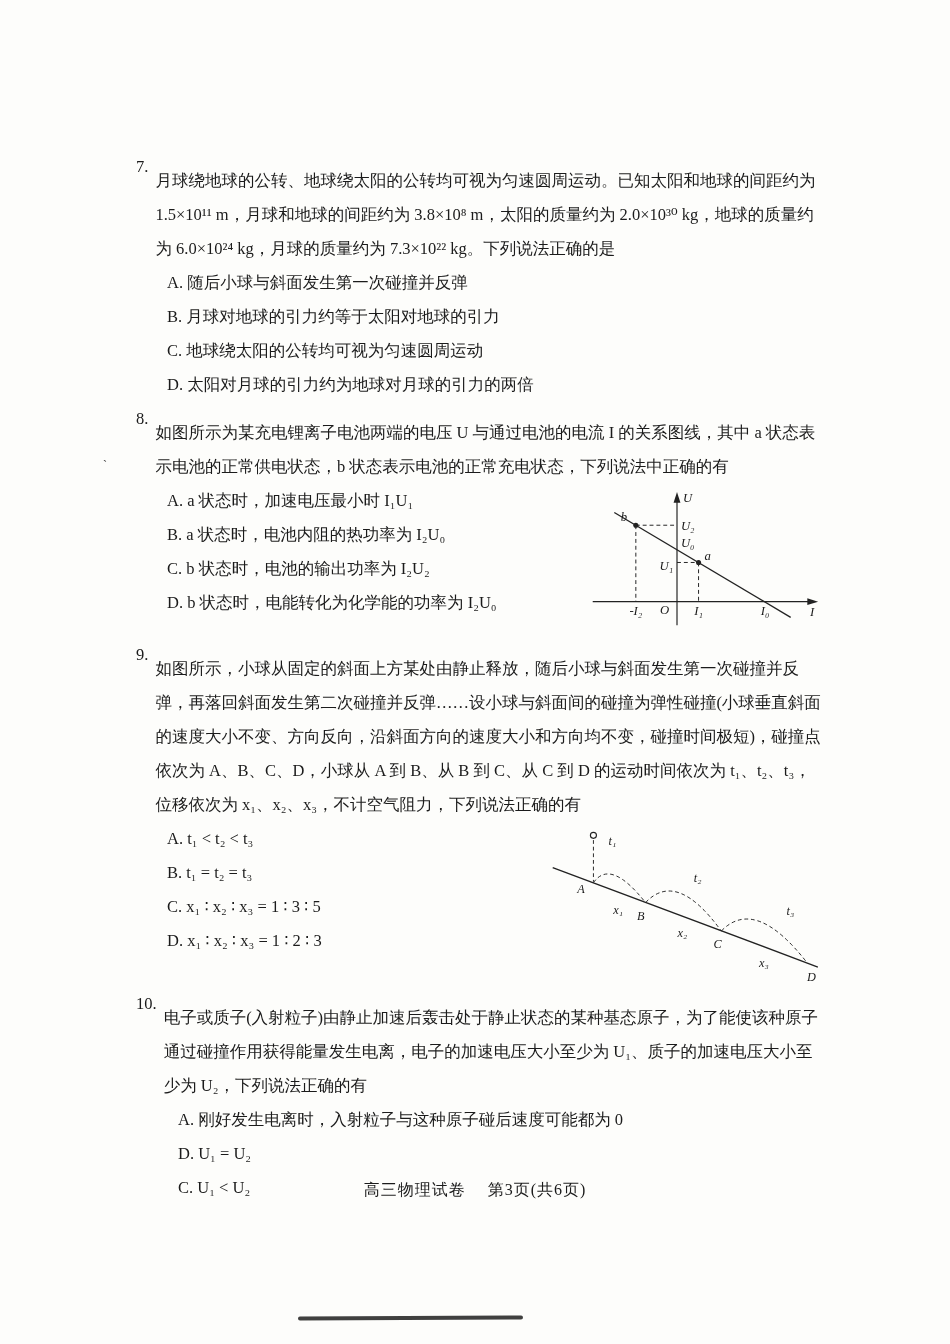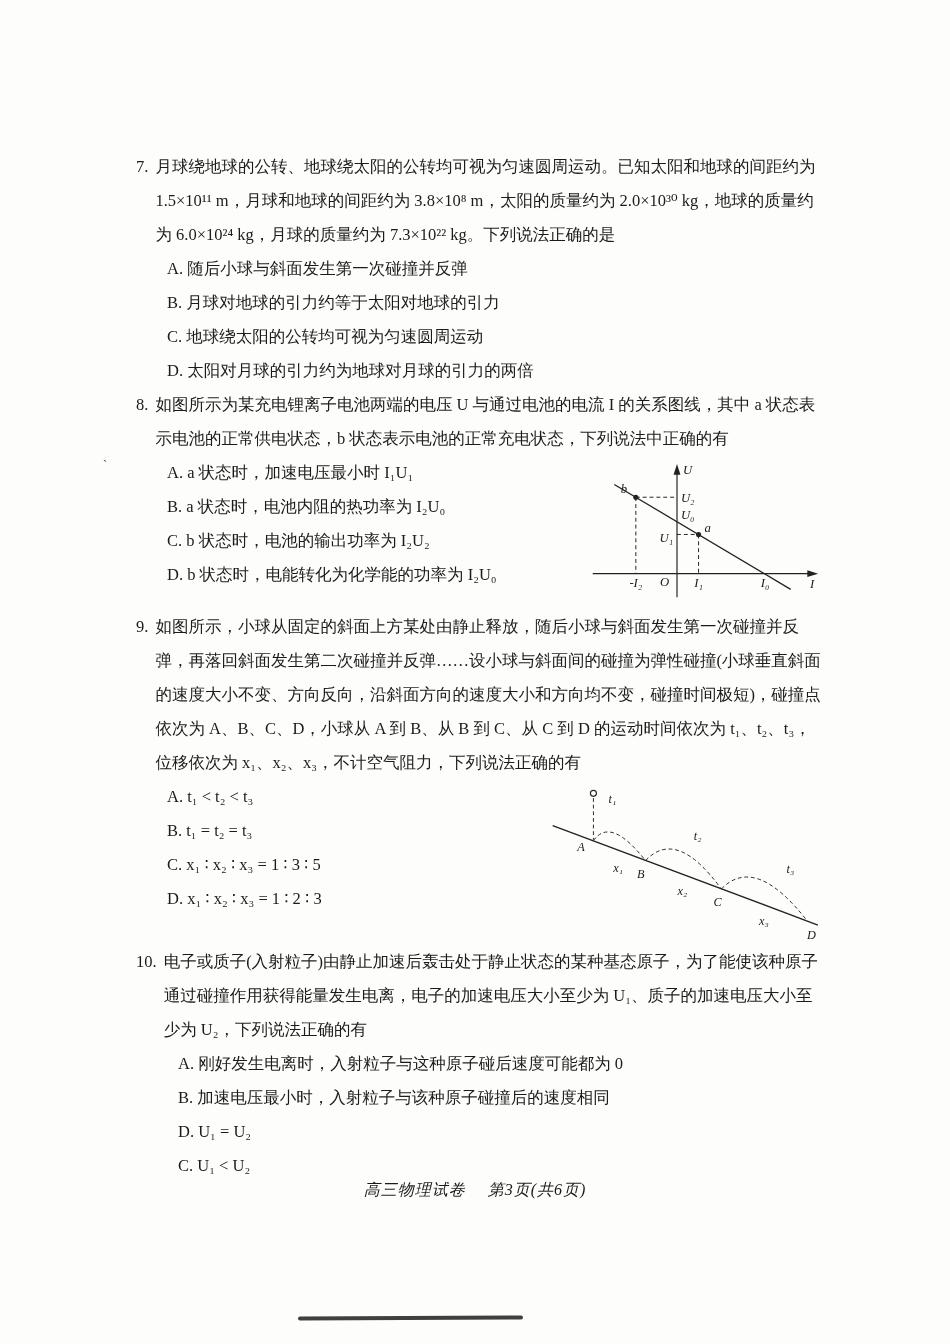--- a/index.html
+++ b/index.html
@@ -15,32 +15,31 @@
   .content {
     position:absolute;
     top:150px; left:136px;
     width:688px;
     font-size:16.5px;
     line-height:34px;
   }
   .question { margin:0; }
   .stem { display:flex; }
   .qnum { white-space:nowrap; margin-right:7px; }
-  .stem-text { flex:1; }
+  .stem-text { flex:1;margin-top:14px; }
   .qbody { margin-left:31px; overflow:hidden; }
   .qbody-wide { margin-left:42px; }
   .option { white-space:normal; }
   .figure { float:right; margin:2px 0 2px 10px; }
   .footer {
     position:absolute;
     top:1180px; left:0; right:0;
     text-align:center;
     font-size:16px;
     letter-spacing:1px;
-    font-style:italic;
   }
   .artifact-line {
     position:absolute;
     top:1316px; left:298px;
     width:225px; height:4px;
     background:#101010; opacity:.8;
     transform:rotate(-.3deg);
     border-radius:2px;
   }
   .speck {
@@ -159,21 +158,20 @@
       </div>
     </section>
 
     <section class="question">
       <div class="stem">
         <span class="qnum">10.</span>
         <span class="stem-text">电子或质子(入射粒子)由静止加速后轰击处于静止状态的某种基态原子，为了能使该种原子通过碰撞作用获得能量发生电离，电子的加速电压大小至少为 U₁、质子的加速电压大小至少为 U₂，下列说法正确的有</span>
       </div>
       <div class="qbody qbody-wide">
         <div class="option">A. 刚好发生电离时，入射粒子与这种原子碰后速度可能都为 0</div>
-        <div class="option">B. 加速电压最小时，入射粒子与该种原子碰撞后的速度相同</div>
         <div class="option">D. U₁ = U₂</div>
         <div class="option">C. U₁ &lt; U₂</div>
       </div>
     </section>
 
   </div>
 
   <div class="footer">高三物理试卷　 第3页(共6页)</div>
   <div class="artifact-line"></div>
   <div class="speck">`</div>

